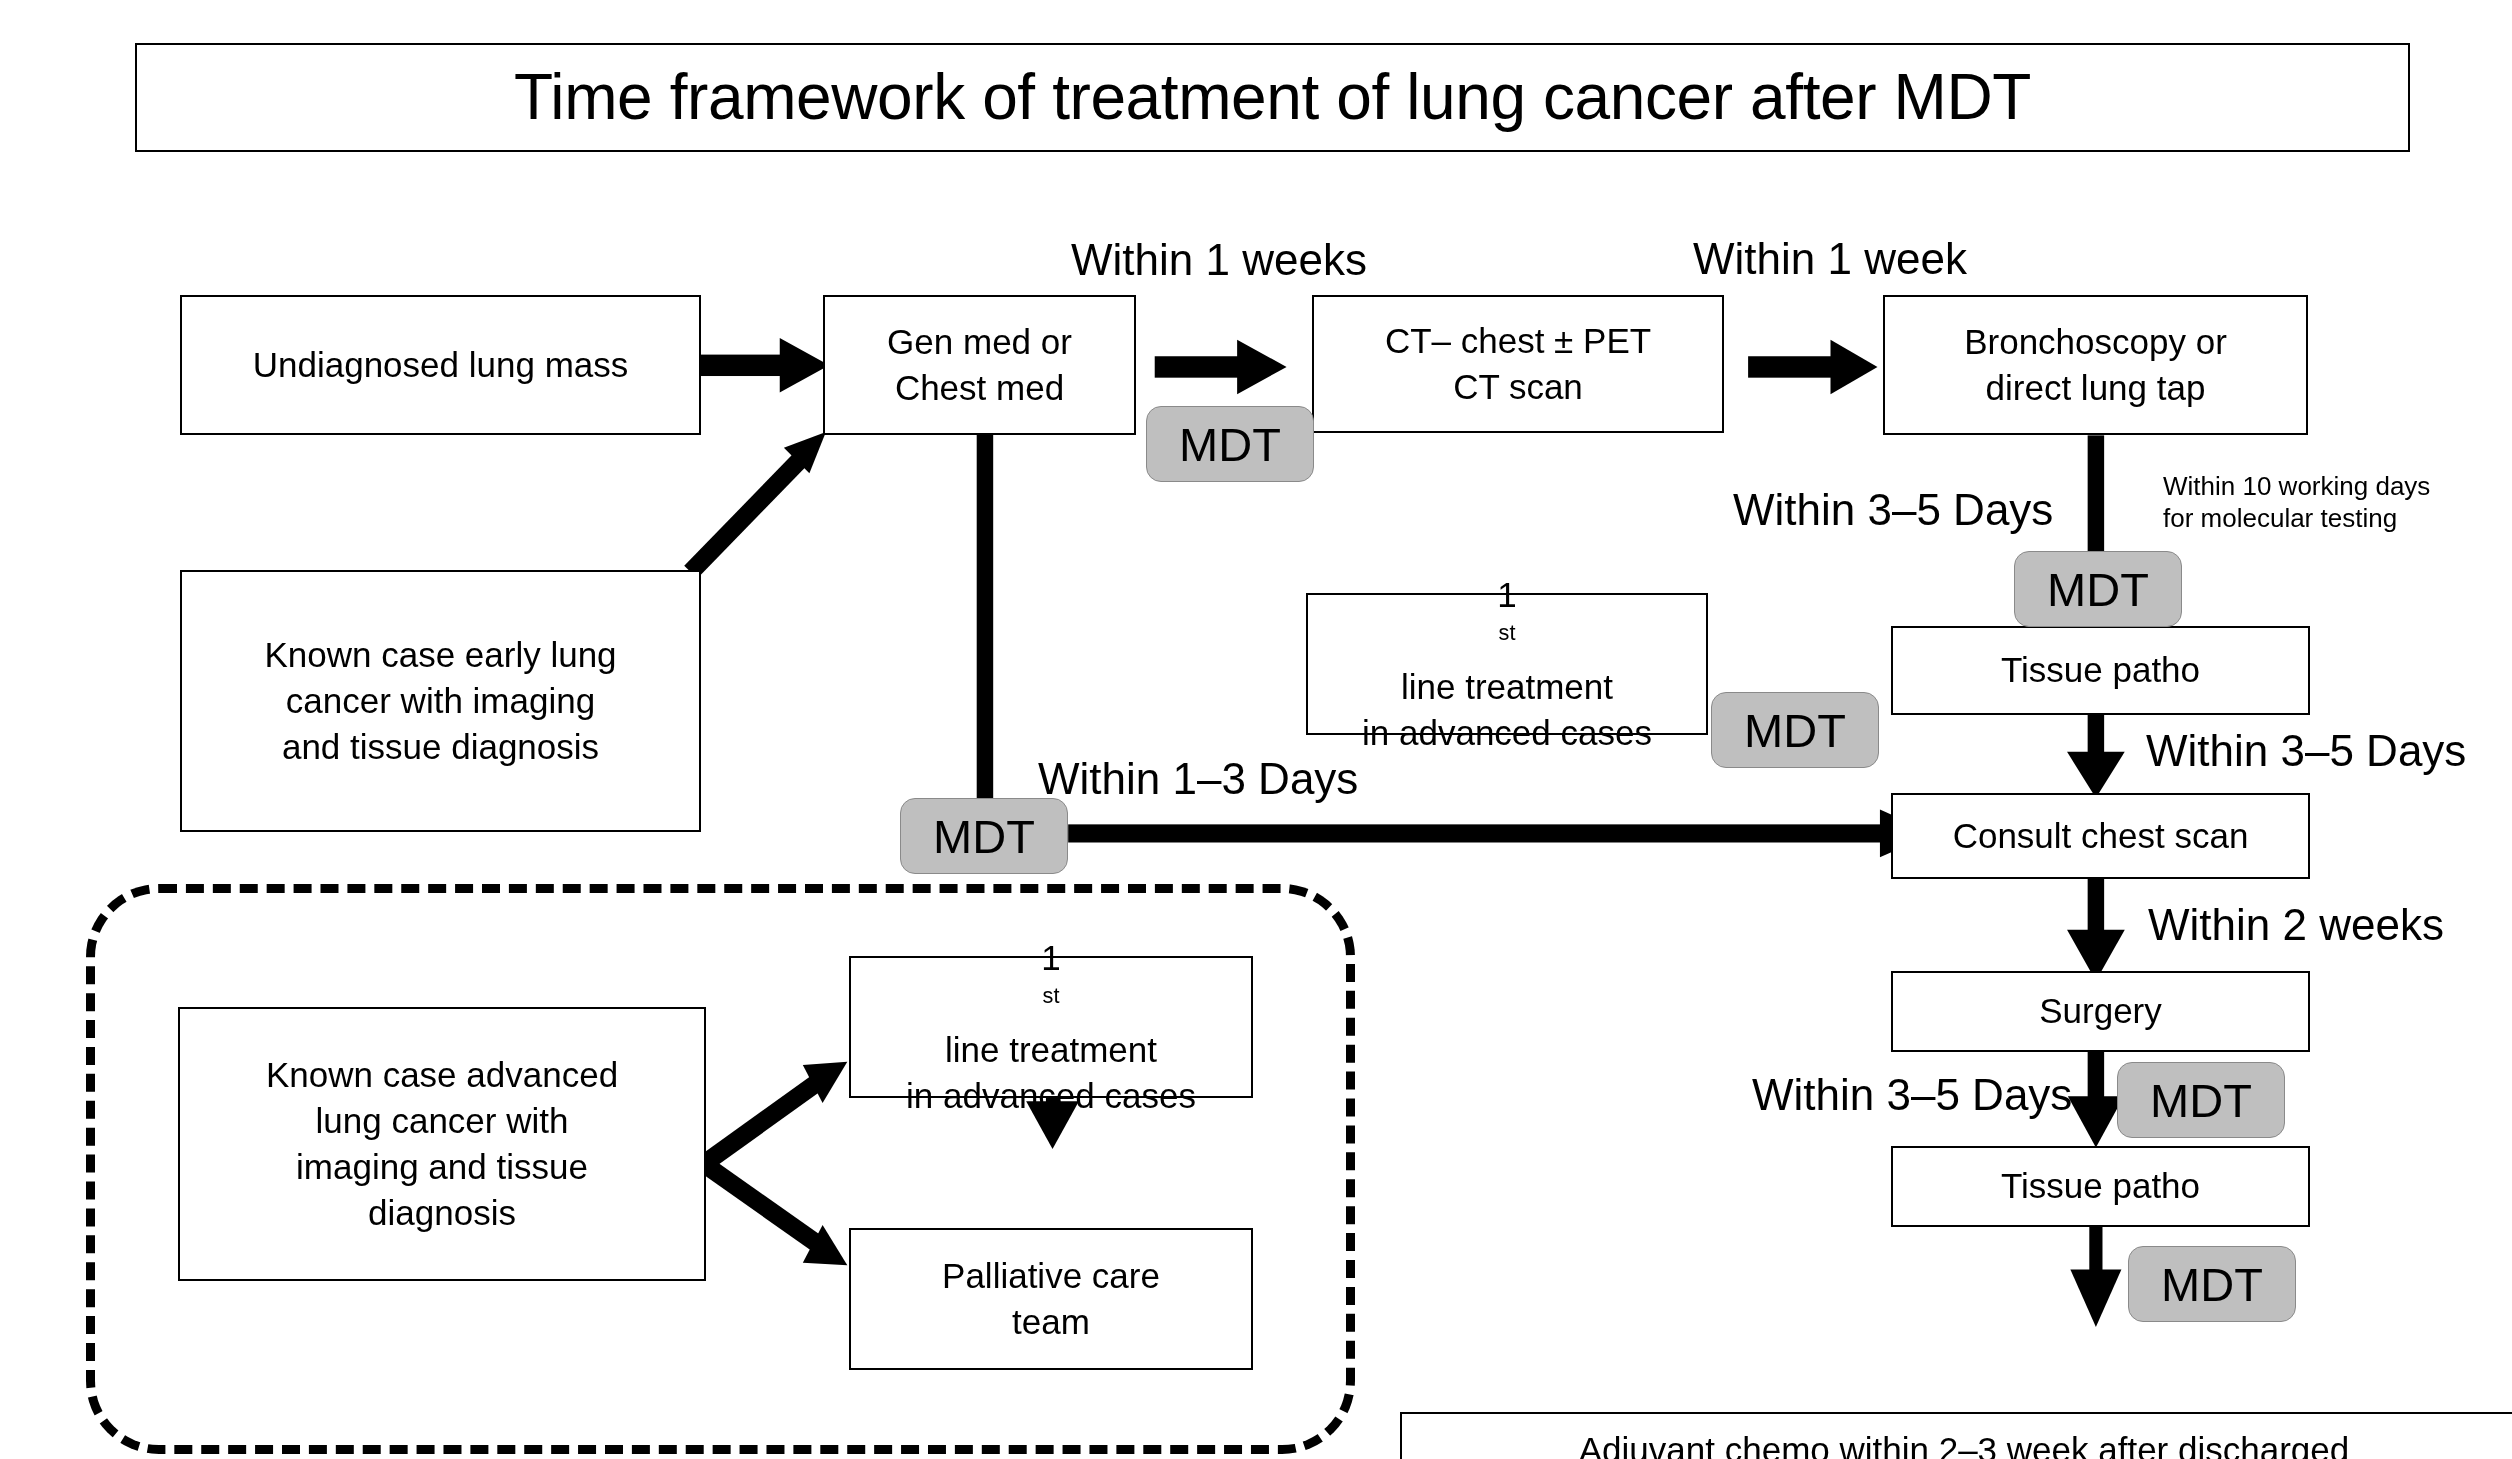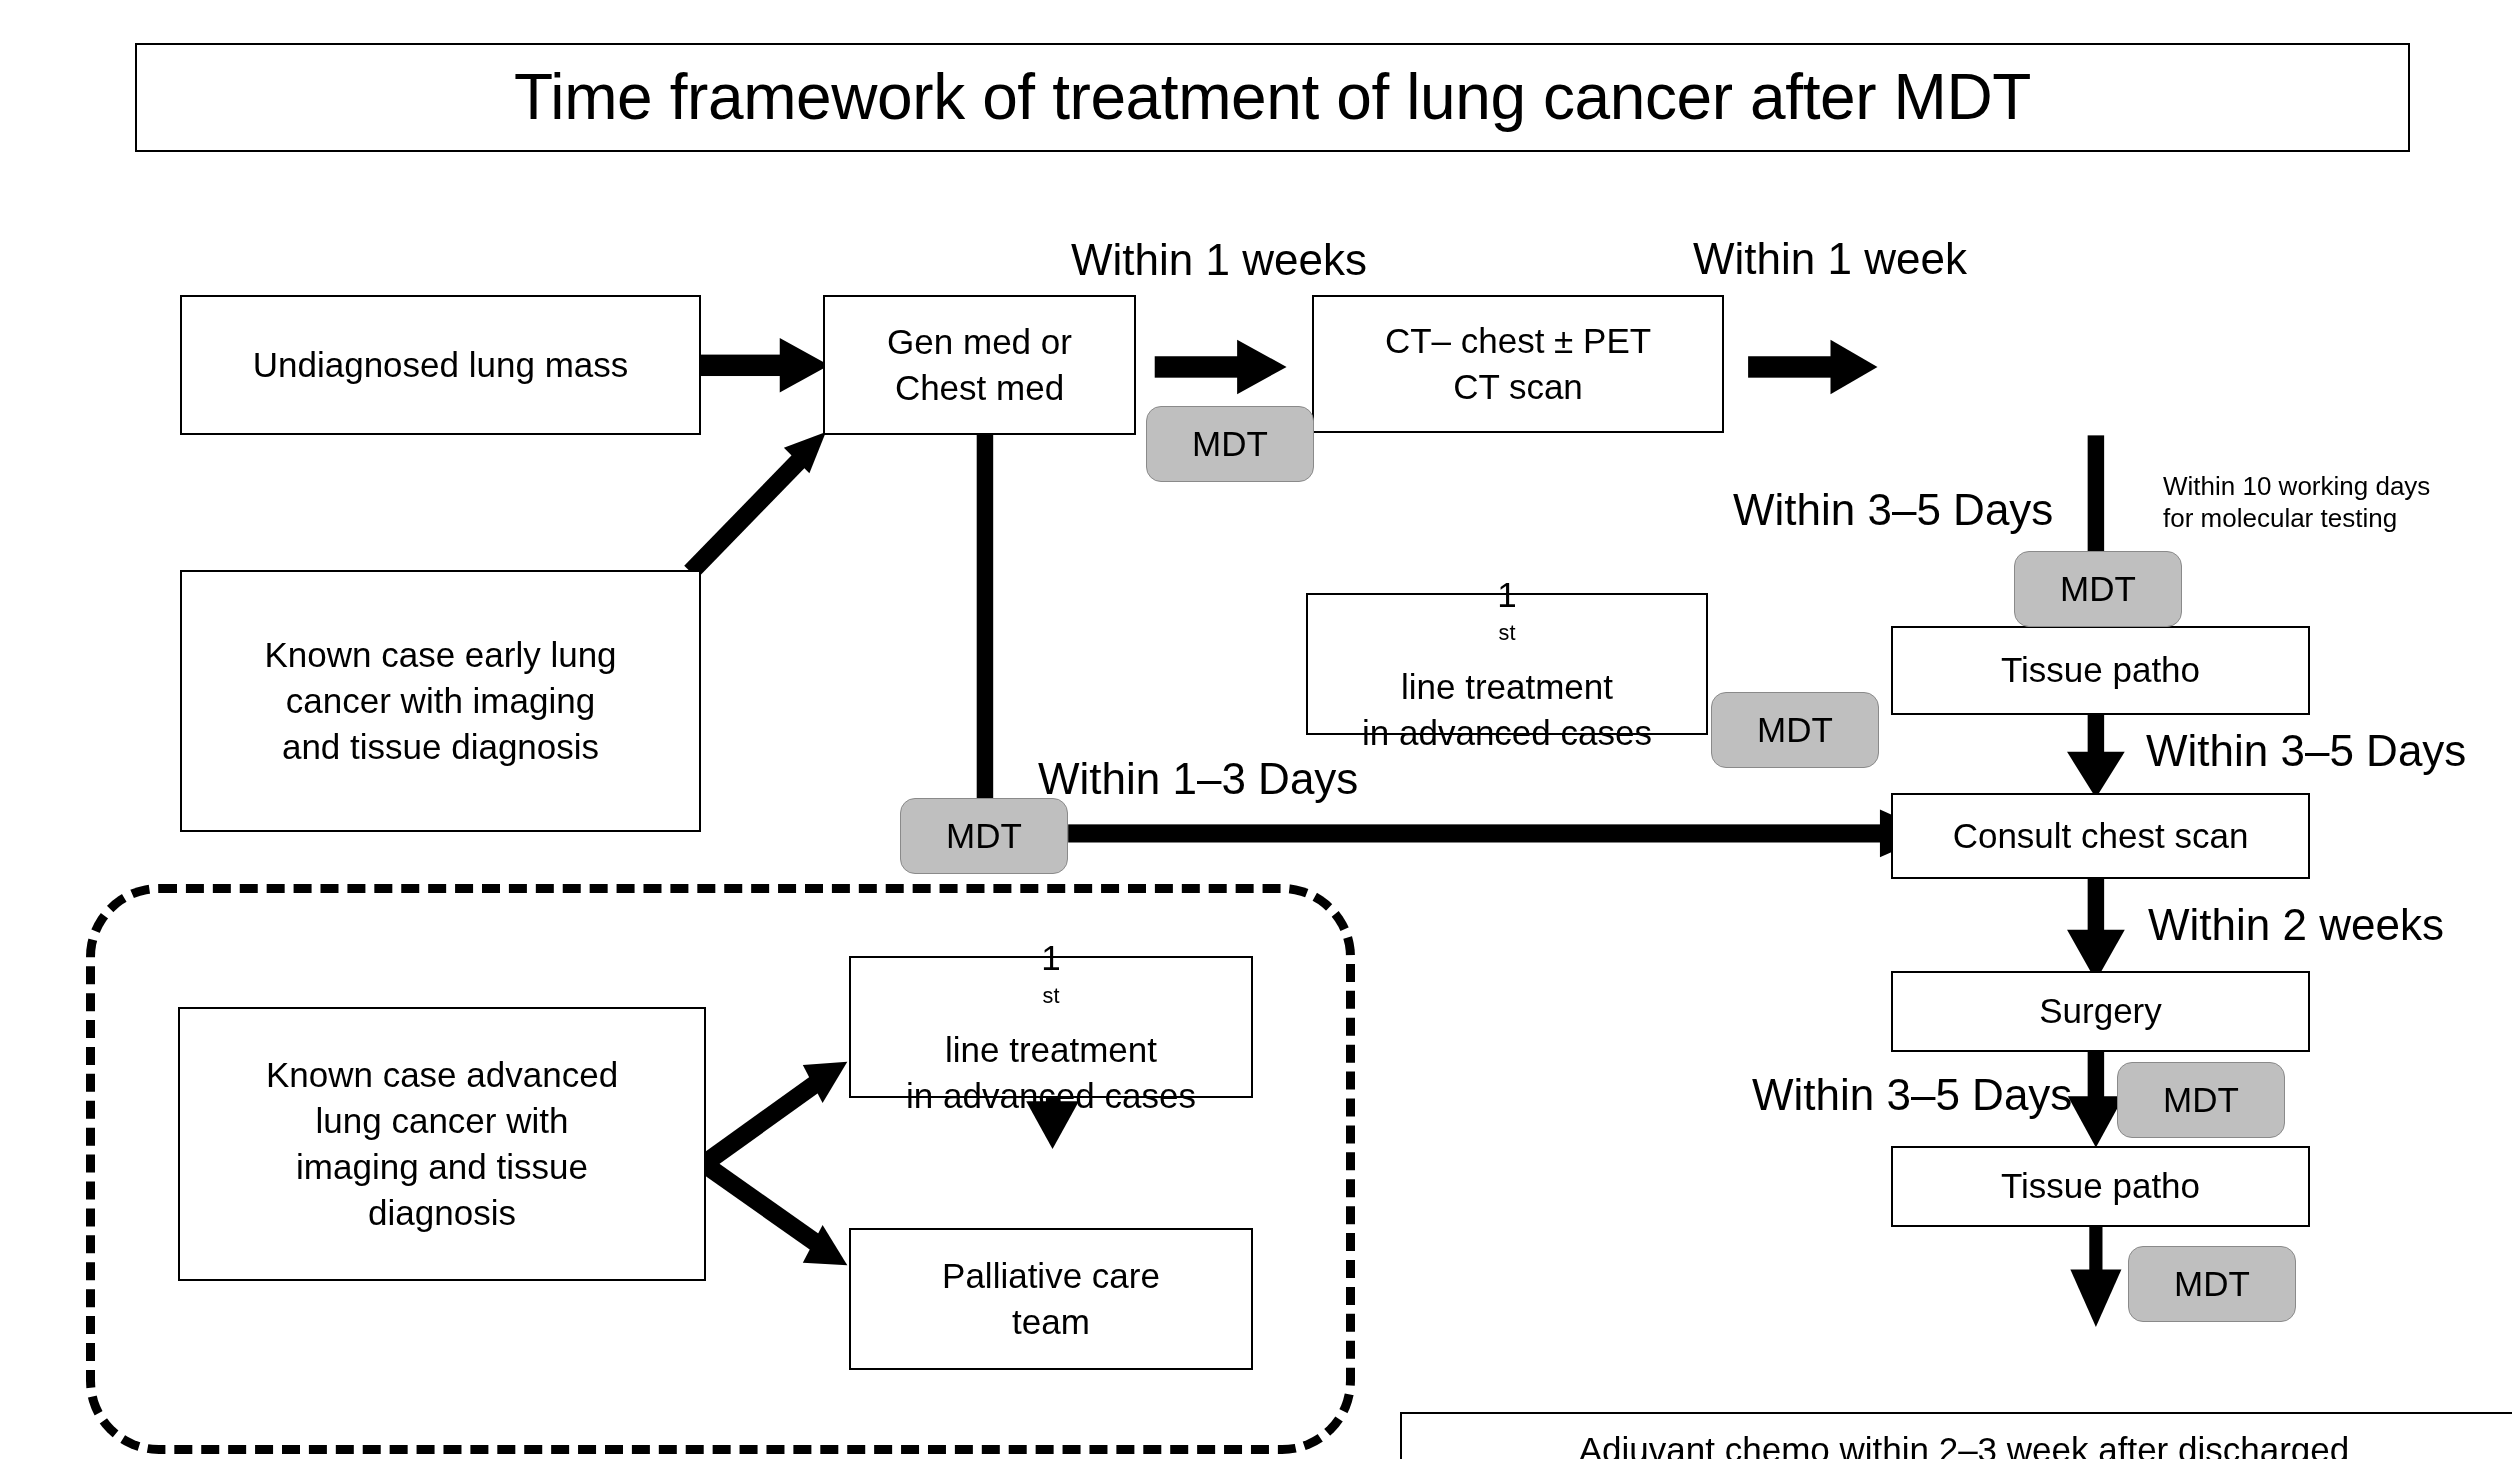--- a/index.html
+++ b/index.html
@@ -60,21 +60,21 @@
   
   .mdt {
     position: absolute;
     box-sizing: border-box;
     background: #bfbfbf;
     border: 1.6px solid #8a8a8a;
     border-radius: 15px;
     display: flex;
     align-items: center;
     justify-content: center;
-    font-size: 35px;
+    font-size: 47px;
     color: #000000;
     z-index: 12;
   }
   
   .lbl {
     position: absolute;
     font-size: 44px;
     line-height: 1.22;
     white-space: nowrap;
     z-index: 8;
@@ -213,20 +213,26 @@
     </div>
   </div>
 
   <div class="pbox" style="left:785px; top:295px; width:313px; height:140px;">
     <div>
       <span>Gen med or</span>
       <span>Chest med</span>
     </div>
   </div>
 
+  <div class="pbox" style="left:1845px; top:295px; width:425px; height:140px;">
+    <div>
+      <span>Bronchoscopy or</span>
+      <span>direct lung tap</span>
+    </div>
+  </div>
 
   <div class="pbox" style="left:142px; top:570px; width:521px; height:262px;">
     <div>
       <span>Known case early lung</span>
       <span>cancer with imaging</span>
       <span>and tissue diagnosis</span>
     </div>
   </div>
 
   <div class="pbox" style="left:1268px; top:593px; width:402px; height:142px;">

